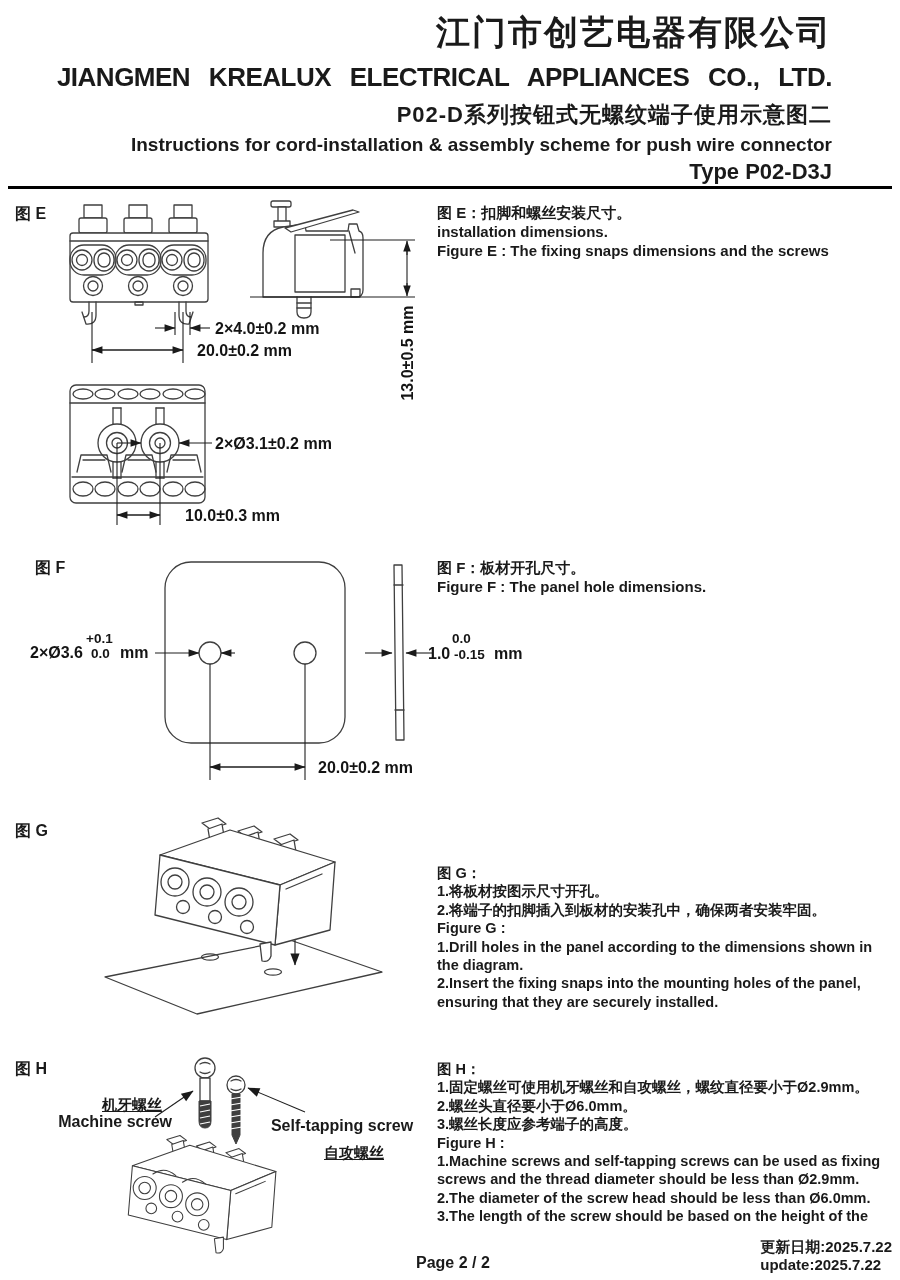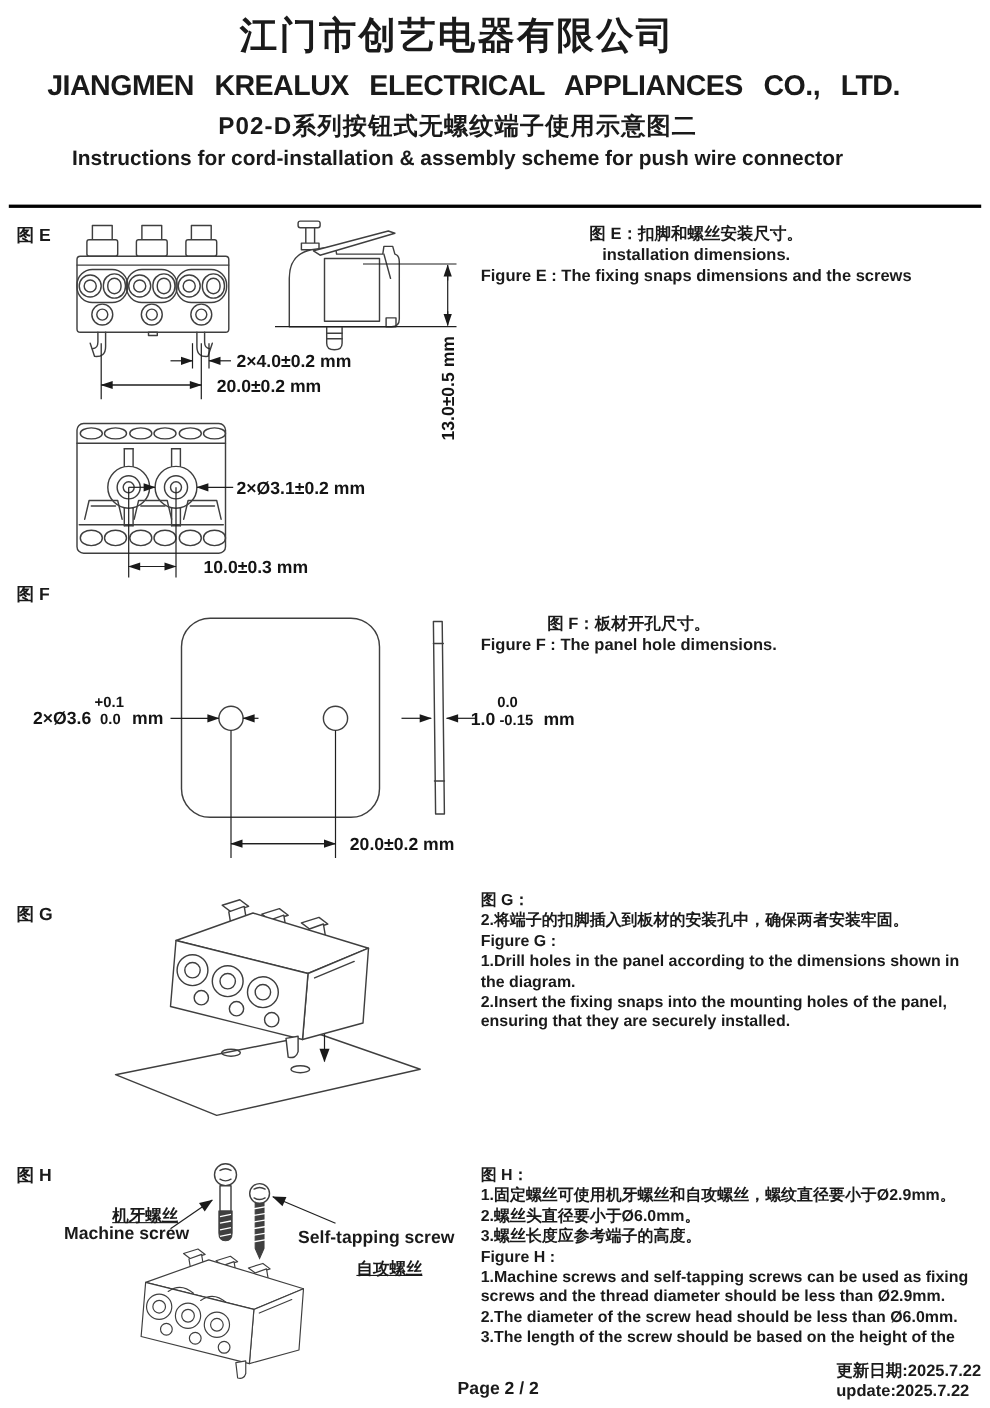--- a/index.html
+++ b/index.html
@@ -1,29 +1,29 @@
 <!DOCTYPE html>
 <html><head>
 <meta charset="utf-8">
 <style>
   html,body{margin:0;padding:0;background:#fff;}
   .page{position:relative;width:900px;height:1280px;background:#ffffff;
         font-family:"Liberation Sans",sans-serif;color:#1a1a1a;overflow:hidden;}
   
-  .hdr{position:absolute;left:0;top:0;width:832px;text-align:center;}
+  .hdr{position:absolute;left:0;top:0;width:832px;text-align:right;}
   .hdr-cn{margin-top:10px;font-size:34px;font-weight:bold;letter-spacing:2px;}
   .hdr-en{margin-top:6px;font-size:26px;font-weight:bold;word-spacing:12px;letter-spacing:-0.5px;margin-left:29px;}
   .hdr-sub-cn{margin-top:7px;font-size:22px;font-weight:bold;letter-spacing:1px;}
   .hdr-sub-en{margin-top:4px;font-size:19px;font-weight:bold;}
   .hdr-type{margin-top:3px;font-size:22px;font-weight:bold;}
   .hdr-rule{position:absolute;left:8px;right:8px;top:186px;height:3px;background:#000;}
   
   .fig-label{position:absolute;left:15px;font-size:16px;font-weight:bold;white-space:nowrap;}
   .cap{position:absolute;left:437px;font-weight:bold;white-space:nowrap;}
-  .cap div{font-size:15px;line-height:19px;text-align:center;}
+  .cap div{font-size:15px;line-height:19px;}
   .para{position:absolute;left:437px;font-weight:bold;white-space:nowrap;}
   .para div{font-size:14.5px;line-height:18.4px;}
   
   svg{position:absolute;overflow:visible;}
   .ln{stroke:#3f3f3f;stroke-width:1.3;fill:none;stroke-linejoin:round;stroke-linecap:round;}
   .lnf{stroke:#3f3f3f;stroke-width:1.3;fill:#ffffff;stroke-linejoin:round;}
   .dimln{stroke:#1f1f1f;stroke-width:1.1;fill:none;}
   .dim{font:bold 16px "Liberation Sans",sans-serif;fill:#141414;}
   .dim-sm{font:bold 13.5px "Liberation Sans",sans-serif;fill:#141414;}
   .dark{fill:#3f3f3f;stroke:#3f3f3f;stroke-width:1;}
@@ -35,20 +35,21 @@
 </head>
 <body>
 
 <div class="page">
 
   <div class="hdr">
     <div class="hdr-cn">江门市创艺电器有限公司</div>
     <div class="hdr-en">JIANGMEN KREALUX ELECTRICAL APPLIANCES CO., LTD.</div>
     <div class="hdr-sub-cn">P02-D系列按钮式无螺纹端子使用示意图二</div>
     <div class="hdr-sub-en">Instructions for cord-installation &amp; assembly scheme for push wire connector</div>
+    <div class="hdr-type">Type P02-D3J</div>
   </div>
   <div class="hdr-rule"></div>
 
   <div class="fig-label" style="top:204px;text-align:right;">图 E</div>
 
   <svg style="left:55px;top:200px;" width="280" height="165" viewBox="0 0 280 165">
     <defs>
       <marker id="arE1" viewBox="0 0 10 10" refX="9.5" refY="5" markerWidth="11" markerHeight="10" orient="auto">
         <path d="M0,1.6 L10,5 L0,8.4 Z" fill="#1a1a1a"></path>
       </marker>
@@ -220,21 +221,21 @@
       <text class="dim" x="130" y="146">10.0±0.3 mm</text>
     </g>
   </svg>
 
   <div class="cap" style="top:203px;">
     <div>图 E：扣脚和螺丝安装尺寸。</div>
     <div>installation dimensions.</div>
     <div>Figure E : The fixing snaps dimensions and the screws</div>
   </div>
 
-  <div class="fig-label" style="top:530px;">图 F</div>
+  <div class="fig-label" style="top:558px;margin-left:20px;">图 F</div>
 
   <svg style="left:20px;top:555px;" width="520" height="235" viewBox="0 0 520 235">
     <defs>
       <marker id="arF" viewBox="0 0 10 10" refX="9.5" refY="5" markerWidth="11" markerHeight="10" orient="auto">
         <path d="M0,1.6 L10,5 L0,8.4 Z" fill="#1a1a1a"></path>
       </marker>
     </defs>
     <g>
       <rect class="lnf" x="145" y="7" width="180" height="181" rx="26"></rect>
       <circle class="ln" cx="190" cy="98" r="11"></circle>
@@ -318,22 +319,23 @@
       <circle class="ln" cx="149" cy="87" r="14"></circle>
         <circle class="ln" cx="149" cy="87" r="7"></circle>
       <circle class="ln" cx="93" cy="92" r="6.5"></circle>
       <circle class="ln" cx="125" cy="102" r="6.5"></circle>
       <circle class="ln" cx="157" cy="112" r="6.5"></circle>
 
       <path class="lnf" d="M170,129 l11,-2 v14 q-2,7 -9,5 z"></path>
     </g>
   </svg>
 
-  <div class="para" style="top:810px;">
+  <div class="para" style="top:864px;">
     <div>图 G：</div>
+    <div>1.将板材按图示尺寸开孔。</div>
     <div>2.将端子的扣脚插入到板材的安装孔中，确保两者安装牢固。</div>
     <div>Figure G :</div>
     <div>1.Drill holes in the panel according to the dimensions shown in</div>
     <div>the diagram.</div>
     <div>2.Insert the fixing snaps into the mounting holes of the panel,</div>
     <div>ensuring that they are securely installed.</div>
   </div>
 
   <div class="fig-label" style="top:1059px;">图 H</div>
 

